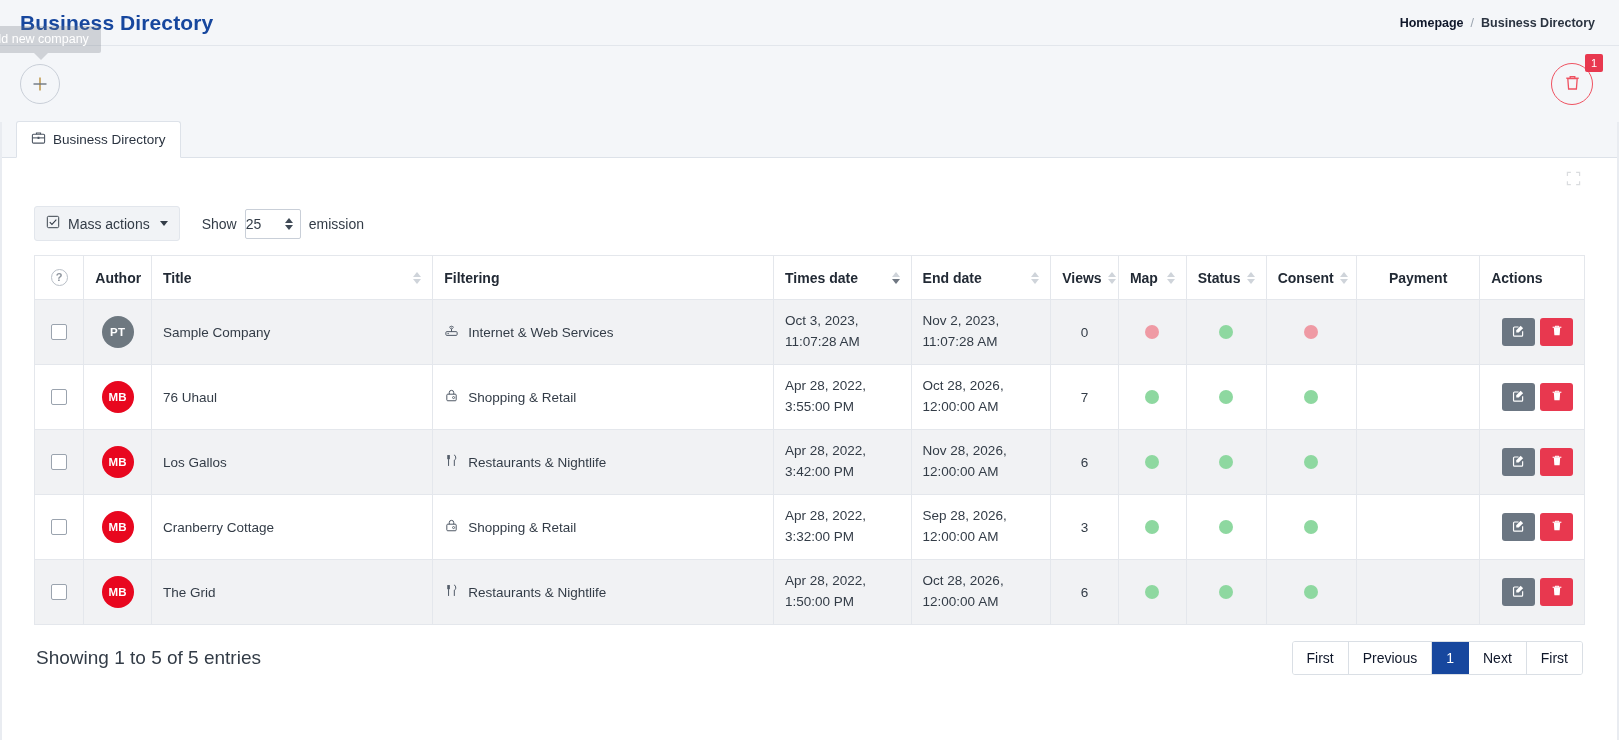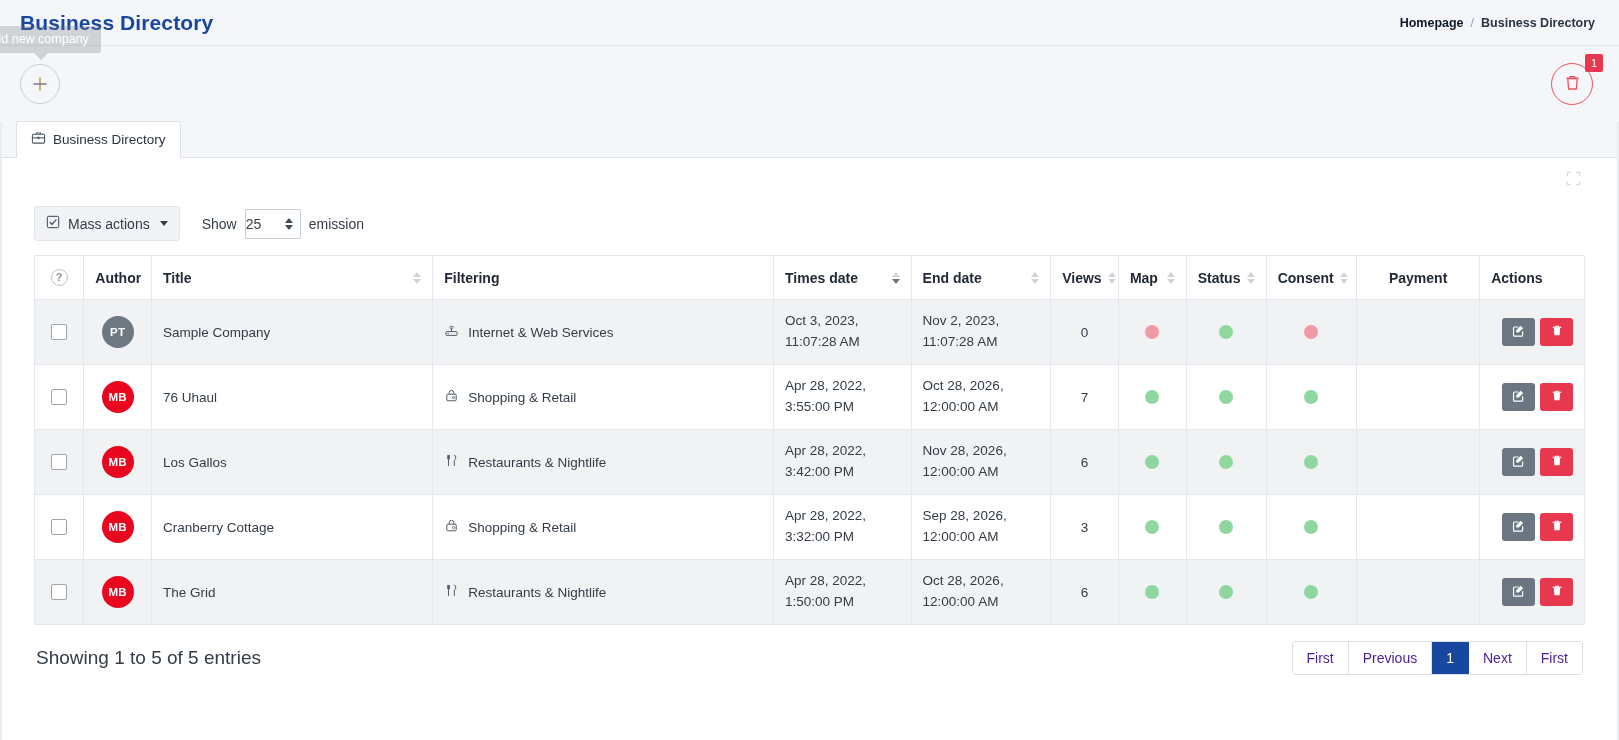--- a/index.html
+++ b/index.html
@@ -344,21 +344,21 @@
   .pager {
     margin-left: auto;
     display: flex;
     border: 1px solid #dadfe5;
     border-radius: 3px;
     overflow: hidden;
   }
   .pg {
     padding: 8px 14px;
     font-size: 14px;
-    color: #4c1d95;
+    color: #0f172a;
     background: #fff;
     border-right: 1px solid #dadfe5;
     cursor: pointer;
   }
   .pg:last-child { border-right: none; }
   .pg.active {
     background: #17479e;
     color: #fff;
     border-right-color: #17479e;
   }

